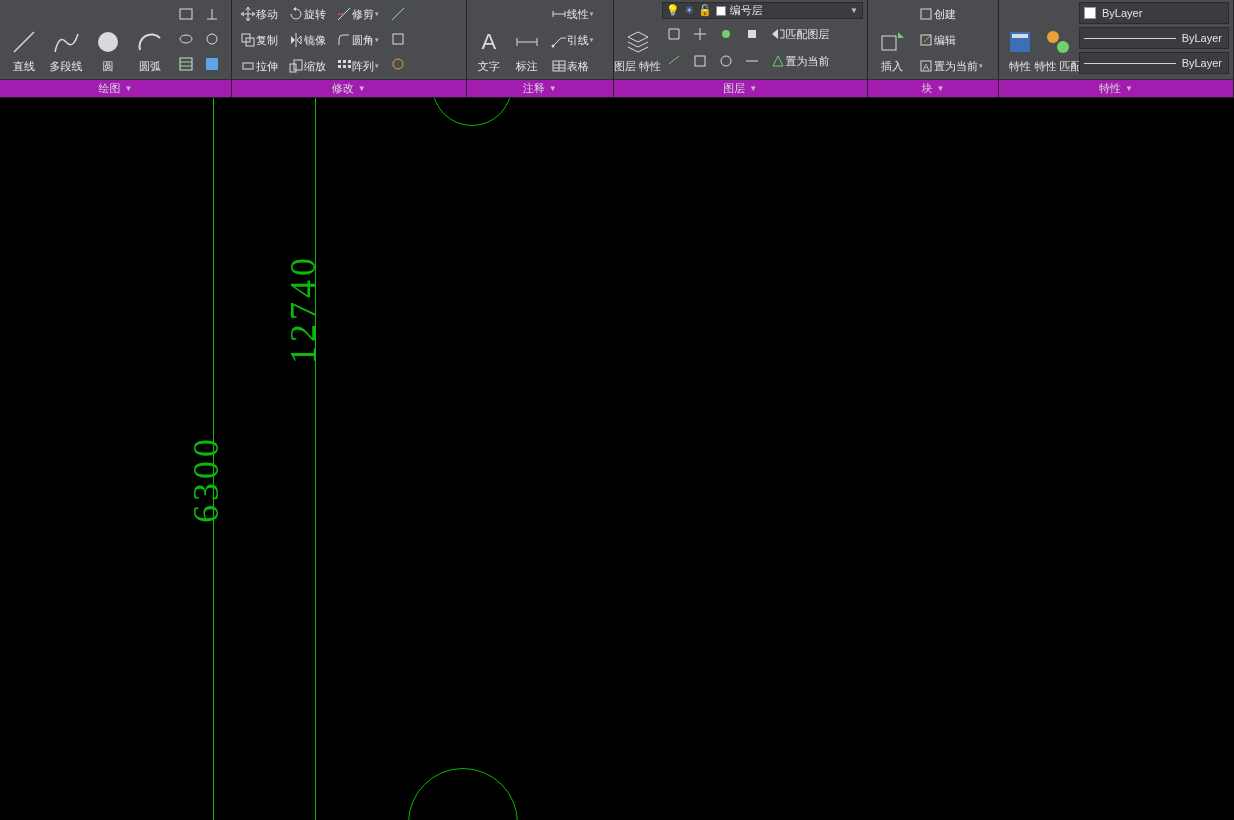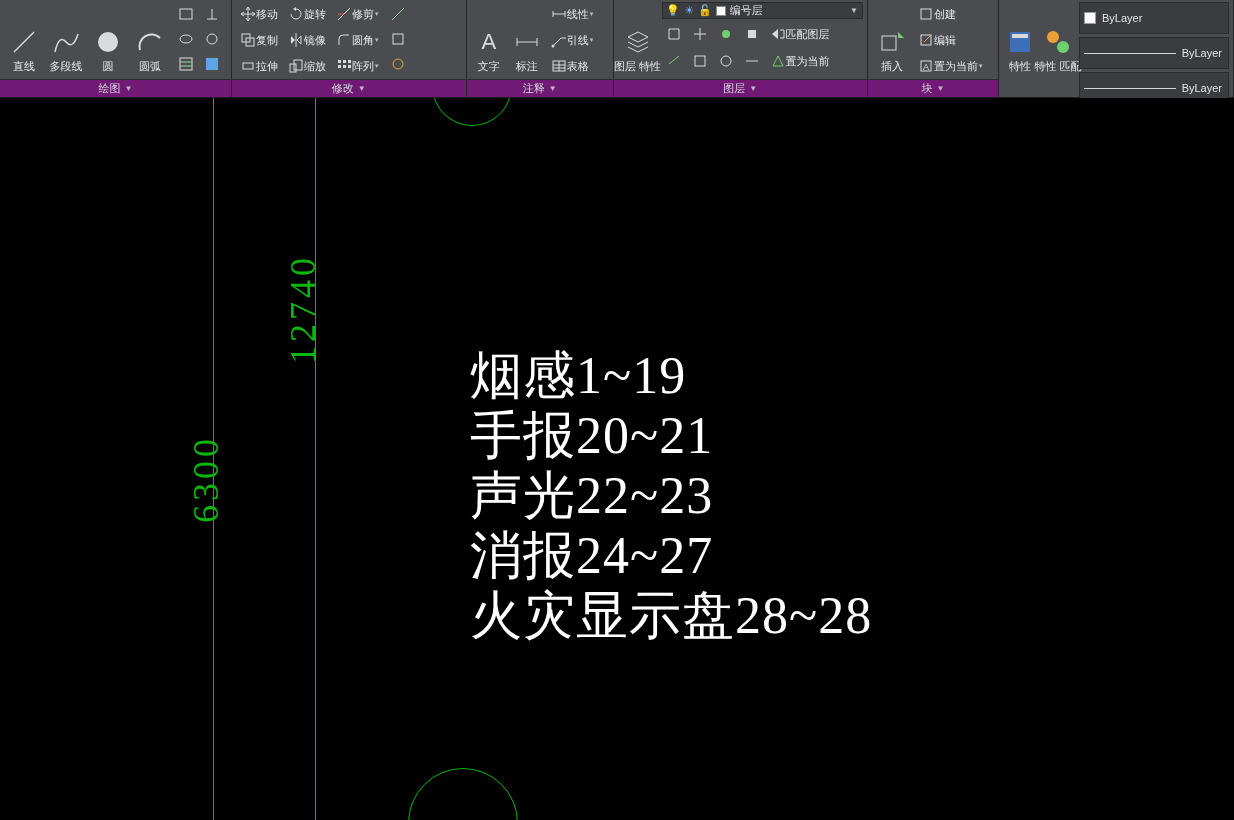--- a/index.html
+++ b/index.html
@@ -4,21 +4,21 @@
 <style>
   * { margin: 0; padding: 0; box-sizing: border-box; }
   html, body { width: 1234px; height: 820px; overflow: hidden; font-family: "Microsoft YaHei", Arial, sans-serif; }
   body { background: #000; color: #cfcfcf; }
 
   
   .ribbon { display: flex; height: 98px; background: #4a4c4f; border-bottom: 1px solid #1e1e1e; }
   .panel { display: flex; flex-direction: column; border-right: 1px solid #252629; }
   .panel-body { flex: 1; display: flex; align-items: flex-start; padding: 2px 4px 0 4px; gap: 2px; }
   .panel-title { height: 18px; display: flex; align-items: center; justify-content: center;
-                 font-size: 11px; color: #d7d9dc; background: #701a75; border-top: 1px solid #2b2c2e; gap: 4px; }
+                 font-size: 11px; color: #d7d9dc; background: #a21caf; border-top: 1px solid #2b2c2e; gap: 4px; }
   .panel-title .tri { font-size: 8px; opacity: .8; }
 
   .bigbtn { display: flex; flex-direction: column; align-items: center; justify-content: flex-end;
             width: 40px; height: 74px; padding-bottom: 4px; gap: 4px; cursor: pointer; border-radius: 2px; }
   .bigbtn .lbl { font-size: 11px; color: #e6e7e9; line-height: 12px; text-align: center; white-space: nowrap; }
   .ico { width: 28px; height: 28px; display: flex; align-items: center; justify-content: center; }
   .ico svg { display: block; }
 
   .col { display: flex; flex-direction: column; gap: 2px; }
   .grid { display: flex; flex-direction: column; gap: 1px; }
@@ -28,21 +28,21 @@
   .smallbtn .tri { font-size: 7px; opacity: .7; margin-left: 1px; }
 
   .iconcell { width: 24px; height: 24px; display: flex; align-items: center; justify-content: center;
               cursor: pointer; border-radius: 2px; }
 
   .layer-select { flex: 1; height: 22px; background: #3a3c3f; border: 1px solid #2a2b2d;
                   display: flex; align-items: center; padding: 0 4px; gap: 4px; font-size: 11px;
                   color: #e2e3e5; cursor: pointer; }
   .layer-select .drop { margin-left: auto; font-size: 8px; opacity: .8; }
 
-  .prop-line { display: flex; align-items: center; height: 32px; background: #3a3c3f;
+  .prop-line { display: flex; align-items: center; height: 22px; background: #3a3c3f;
                border: 1px solid #2a2b2d; padding: 0 6px 0 4px; gap: 6px; font-size: 11px;
                color: #e2e3e5; width: 150px; cursor: pointer; }
   .prop-line .swatch { width: 12px; height: 12px; border: 1px solid #9a9a9a; background: #fff; }
   .prop-line .linebar { flex: 1; height: 0; border-top: 1px solid #d2d3d5; }
   .prop-line .txt { white-space: nowrap; }
 
   
   .canvas { position: absolute; left: 0; top: 98px; right: 0; bottom: 0; background: #000; overflow: hidden; }
   .dwg-line-v  { position: absolute; top: 0; bottom: 0; width: 1px; background: #0bb80b; }
   .dwg-line-v2 { position: absolute; top: 0; bottom: 0; width: 1px; background: #0bb80b; }
@@ -492,20 +492,13 @@
 <div class="canvas">
   <div class="dwg-line-v" style="left:213px"></div>
   <div class="dwg-line-v2" style="left:315px"></div>
 
   <div class="dwg-arc" style="left:432px; top:-52px; width:80px; height:80px"></div>
   <div class="dwg-arc" style="left:408px; top:670px; width:110px; height:110px"></div>
 
   <div class="dim" style="left:162px; top:360px; transform: rotate(-90deg)">6300</div>
   <div class="dim" style="left:248px; top:190px; transform: rotate(-90deg)">12740</div>
 
-  <div class="mtext" style="left:470px; top:248px">
-    <div>烟感1~19</div>
-    <div>手报20~21</div>
-    <div>声光22~23</div>
-    <div>消报24~27</div>
-    <div>火灾显示盘28~28</div>
-  </div>
 </div>
 
 </body></html>

